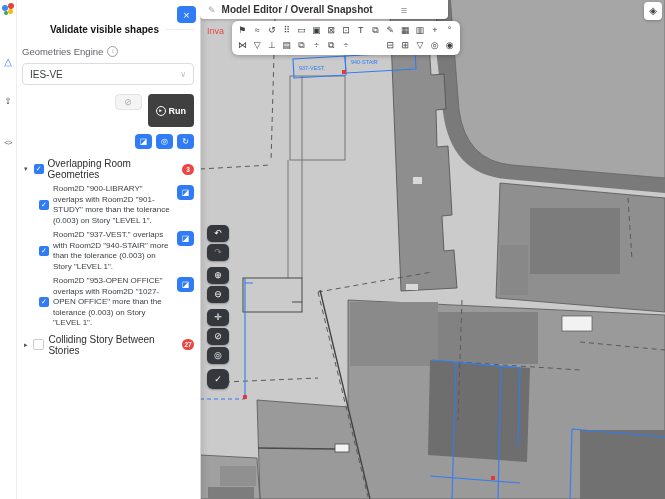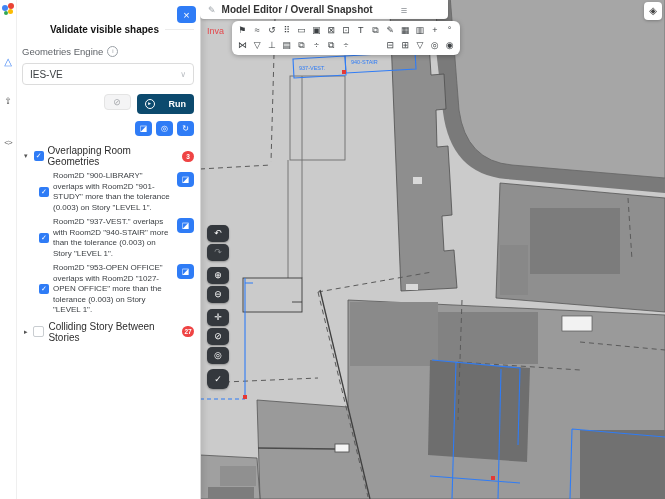--- a/index.html
+++ b/index.html
@@ -30,22 +30,22 @@
   .sec-title .line{flex:1;height:1px;background:#ececec;}
   .field-label{margin-top:11px;font-size:9.5px;color:#5f6368;display:flex;align-items:center;gap:4px;}
   .info-ic{width:9px;height:9px;border:1px solid #9aa0a6;border-radius:50%;color:#9aa0a6;font-size:6px;
     line-height:8px;text-align:center;font-style:normal;display:inline-block;}
   .select{height:20px;border:1px solid #dcdcdc;border-radius:4px;display:flex;align-items:center;
     justify-content:space-between;padding:0 7px;font-size:10px;color:#3c4043;margin-top:6px;cursor:pointer;}
   .chev{color:#b9bdc2;font-size:8px;}
   .run-row{display:flex;justify-content:flex-end;gap:6px;margin-top:9px;}
   .btn-cancel{width:27px;height:16px;border:1px solid #e4e4e4;background:#f4f4f5;border-radius:4px;
     color:#a6a9ad;font-size:9px;line-height:14px;text-align:center;padding:0;}
-  .btn-run{height:20px;background:#0c4a6e;border:none;border-radius:4px;color:#fff;font-size:9px;font-weight:bold;
-    display:flex;align-items:center;gap:14px;padding:0 8px;cursor:pointer;}
+  .btn-run{height:33px;background:#404040;border:none;border-radius:4px;color:#fff;font-size:9px;font-weight:bold;
+    display:flex;align-items:center;gap:3px;padding:0 8px;cursor:pointer;}
   .run-circ{width:8px;height:8px;border:1px solid #fff;border-radius:50%;font-size:5px;line-height:7px;text-align:center;}
   .errors-head{margin-top:13px;}
   .actions-row{display:flex;justify-content:flex-end;gap:4px;margin-top:7px;}
   .act-btn{width:17px;height:15px;background:#2f7cf6;border:none;border-radius:4px;color:#fff;font-size:8px;
     line-height:14px;text-align:center;padding:0;cursor:pointer;}
   .tree{margin-top:9px;font-size:8.5px;color:#333;}
   .group-row{display:flex;align-items:center;gap:4px;margin:5px 0 4px 0;}
   .caret{font-size:7px;color:#555;width:8px;text-align:center;cursor:pointer;}
   .cbx{width:10px;height:10px;border-radius:2px;background:#2f7cf6;color:#fff;font-size:7px;line-height:10px;
     text-align:center;flex:0 0 auto;cursor:pointer;}

